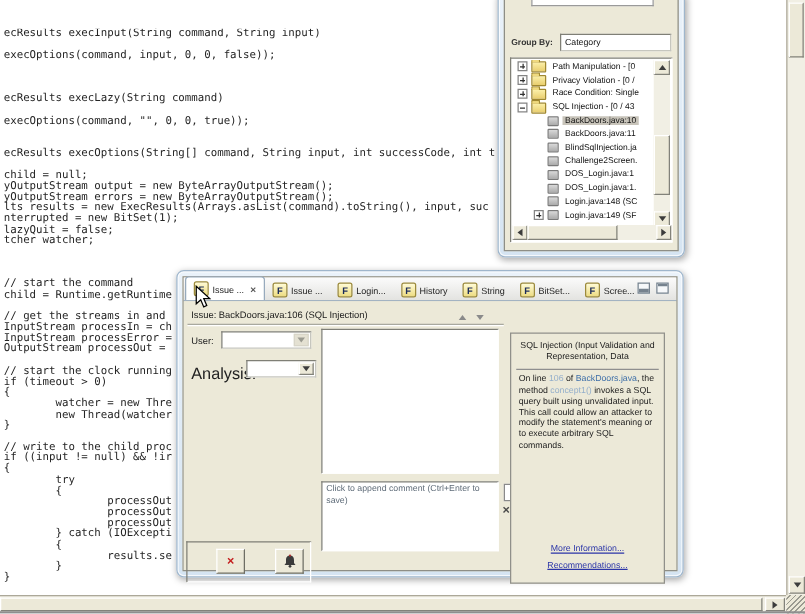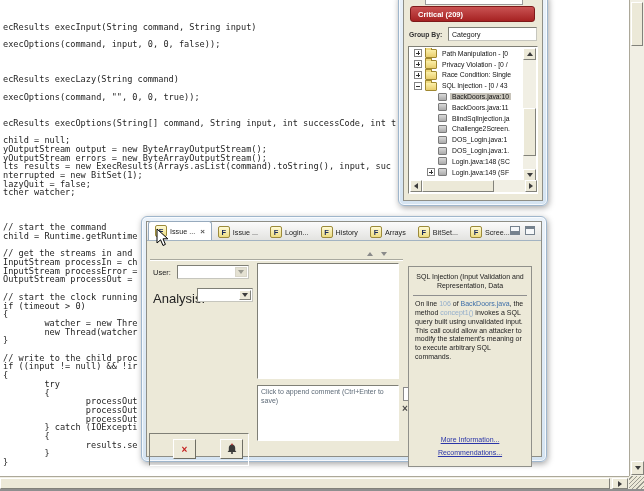--- a/index.html
+++ b/index.html
@@ -203,21 +203,20 @@
     <div id="hright" class="sbface">
         <div class="tri tri-right"></div>
       </div>
   </div>
   <div id="corner"></div>
   <div id="bottomstrip"></div>
 
   <div id="critical-panel" class="aero">
     <div id="crit-inner" class="aero-inner">
       <div id="crit-topfield"></div>
-      <div id="crit-banner">Critical (209)</div>
       <div id="crit-groupby-label">Group By:</div>
       <div id="crit-groupby-field">
         <span>Category</span>
       </div>
       <div id="crit-tree">
         <div id="tree-rows">
             <div class="trow lvl0">
               <span class="exp plus"></span>
               <span class="folder-ic"></span>
               <span class="tlab">Path Manipulation - [0</span>
@@ -316,37 +315,38 @@
             <div class="tab">
               <span class="ficon">F</span>
               <span class="tlabel">Login...</span>
             </div>
             <div class="tab">
               <span class="ficon">F</span>
               <span class="tlabel">History</span>
             </div>
             <div class="tab">
               <span class="ficon">F</span>
-              <span class="tlabel">Arrays</span>
+              <span class="tlabel">String</span>
             </div>
             <div class="tab">
               <span class="ficon">F</span>
               <span class="tlabel">BitSet...</span>
             </div>
             <div class="tab">
               <span class="ficon">F</span>
               <span class="tlabel">Scree...</span>
             </div>
           </div>
       </div>
       <div id="tabbar-btns">
         <div class="winbtn min"></div>
         <div class="winbtn max"></div>
       </div>
       <div id="issue-content">
+        <div id="issue-header">Issue:  BackDoors.java:106 (SQL Injection)</div>
         <div id="nav-up">
             <div class="tri tri-up"></div>
           </div>
         <div id="nav-down">
             <div class="tri tri-down"></div>
           </div>
         <div id="issue-sep"></div>
 
         <div id="user-label">User:</div>
         <div id="user-combo" class="combo">

